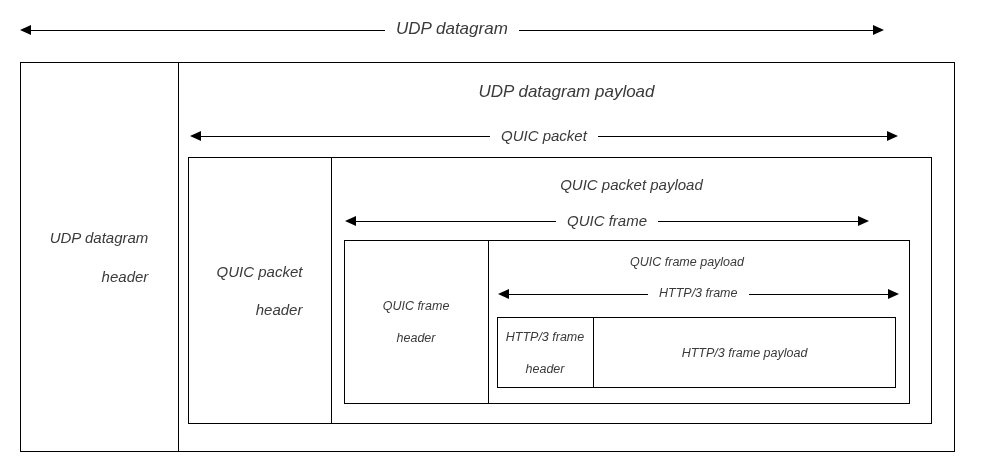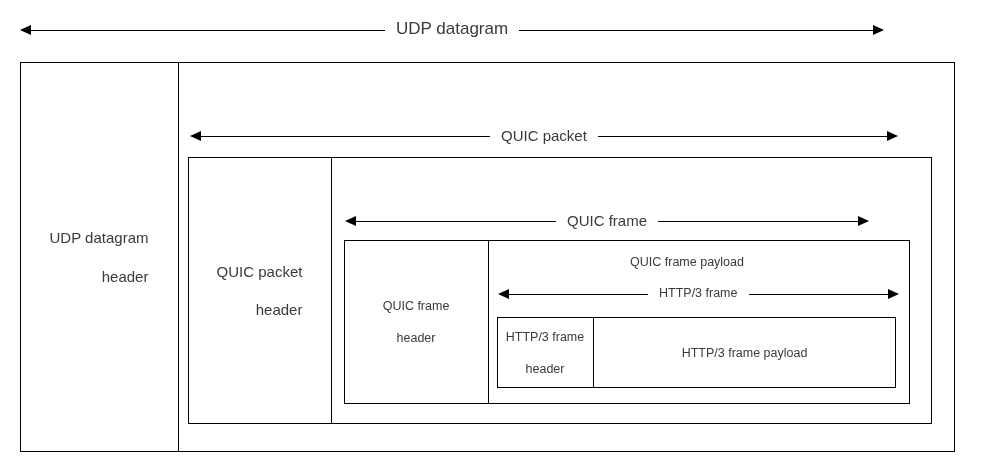--- a/index.html
+++ b/index.html
@@ -1,19 +1,19 @@
 <!DOCTYPE html>
 <html><head>
 <meta charset="utf-8">
 <style>
   html,body{margin:0;padding:0;background:#ffffff;}
   body{width:986px;height:476px;position:relative;overflow:hidden;
        font-family:"Liberation Sans","DejaVu Sans",sans-serif;color:#333333;}
 
-  .stage{position:absolute;left:0;top:0;width:986px;height:476px;}
+  .stage{position:absolute;left:0;top:0;width:986px;height:476px;font-style:italic;}
 
   
   .box{position:absolute;border:1.4px solid #000000;box-sizing:border-box;background:transparent;}
   .vdiv{position:absolute;width:0;border-left:1.4px solid #000000;box-sizing:border-box;}
 
   
   .cell{position:absolute;display:flex;align-items:center;justify-content:center;
         text-align:center;line-height:1.28;box-sizing:border-box;}
   .cell span{display:block;}
 
@@ -47,39 +47,45 @@
   <div class="box" style="left:20px;top:62px;width:935px;height:390px;"></div>
   <div class="vdiv" style="left:178px;top:62px;height:390px;"></div>
 
   <div class="cell t-md" style="left:20px;top:62px;width:158px;height:390px;">
     <span>
       <span>UDP datagram</span><br>
       <span>header</span>
     </span>
   </div>
 
+  <div class="cell t-lg" style="left:178px;top:76px;width:777px;height:32px;">
+    <span>UDP datagram payload</span>
+  </div>
 
   <div class="arrow t-md" style="left:190px;top:127px;width:755px;height:18px;">
     <span class="head l"></span>
     <span class="ln" style="width:289px;"></span>
     <span class="lbl">QUIC packet</span>
     <span class="ln" style="width:289px;"></span>
     <span class="head r"></span>
   </div>
 
   <div class="box" style="left:188px;top:157px;width:744px;height:267px;"></div>
   <div class="vdiv" style="left:331px;top:157px;height:267px;"></div>
 
   <div class="cell t-md" style="left:188px;top:157px;width:143px;height:267px;">
     <span>
       <span>QUIC packet</span><br>
       <span>header</span>
     </span>
   </div>
 
+  <div class="cell t-md" style="left:331px;top:170px;width:601px;height:30px;">
+    <span>QUIC packet payload</span>
+  </div>
 
   <div class="arrow t-md" style="left:345px;top:212px;width:565px;height:18px;">
     <span class="head l"></span>
     <span class="ln" style="width:200px;"></span>
     <span class="lbl">QUIC frame</span>
     <span class="ln" style="width:200px;"></span>
     <span class="head r"></span>
   </div>
 
   <div class="box" style="left:344px;top:240px;width:566px;height:164px;"></div>

